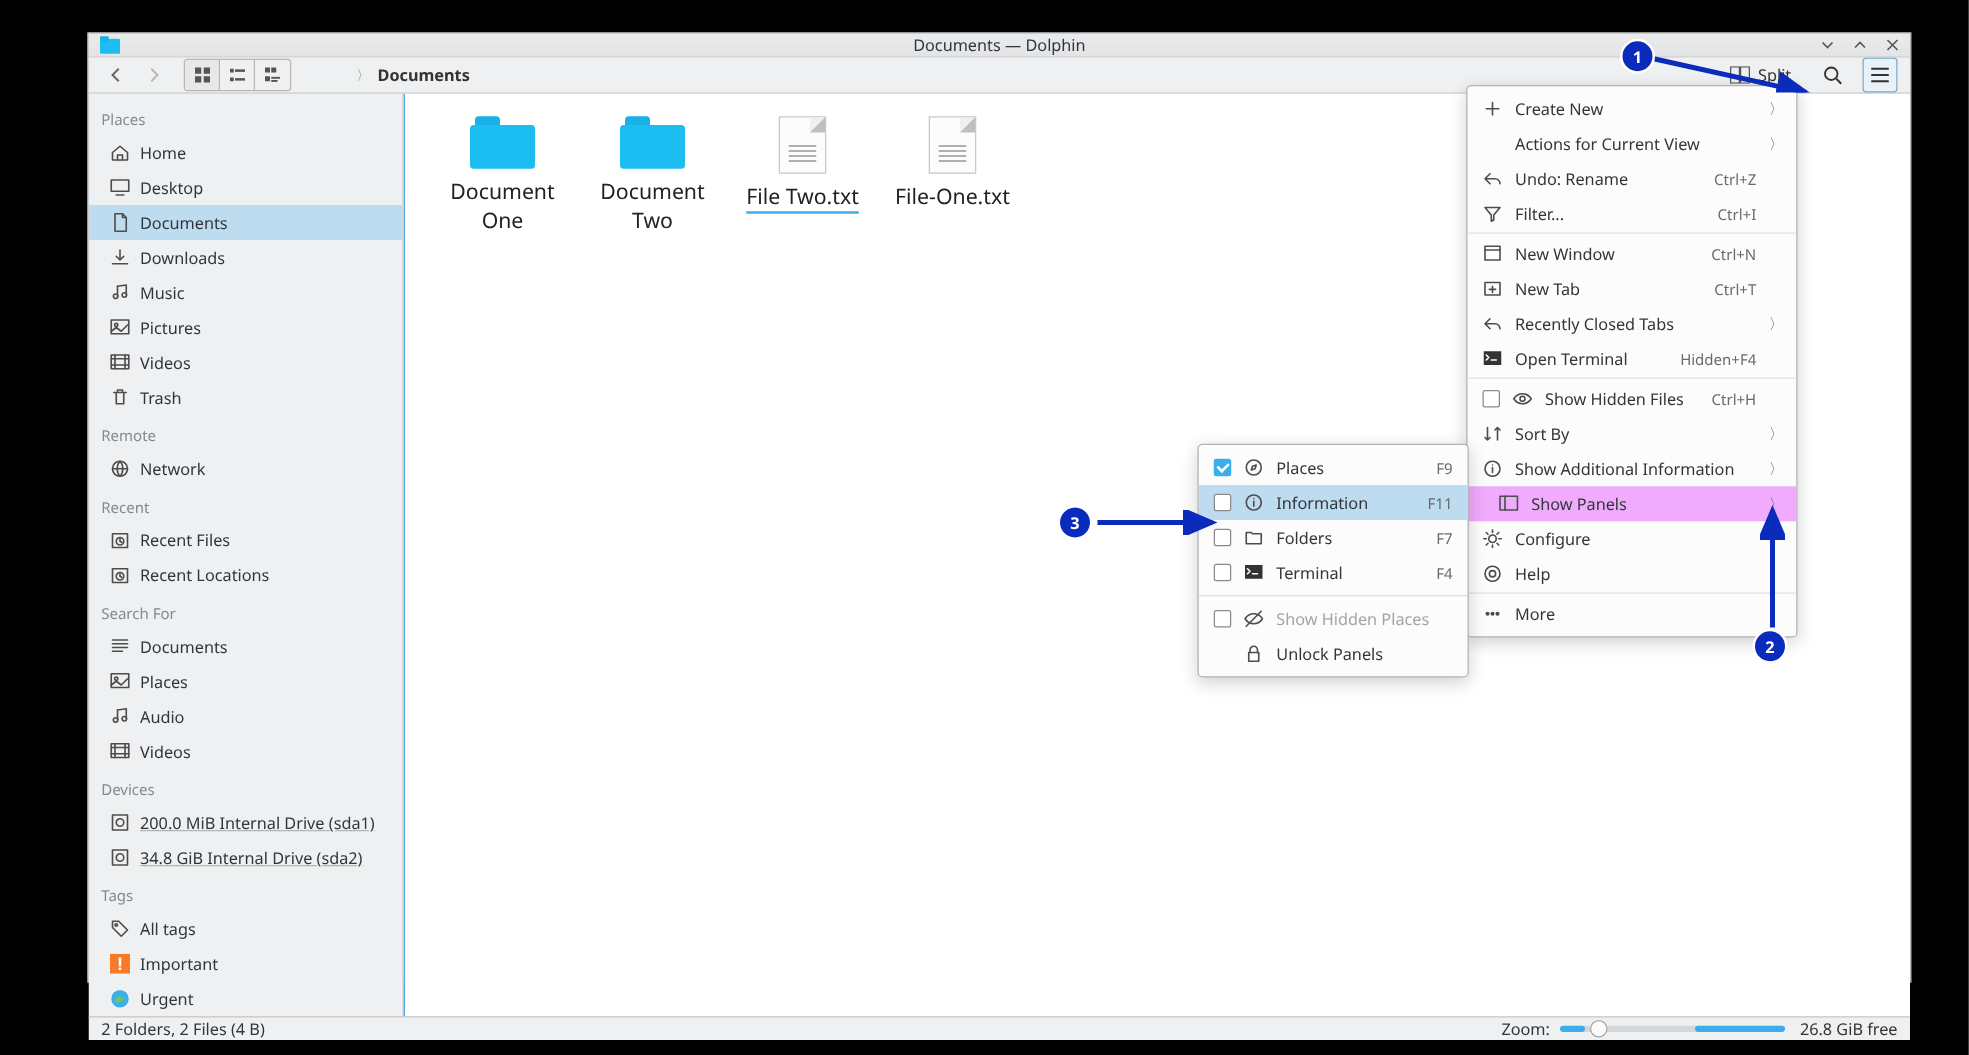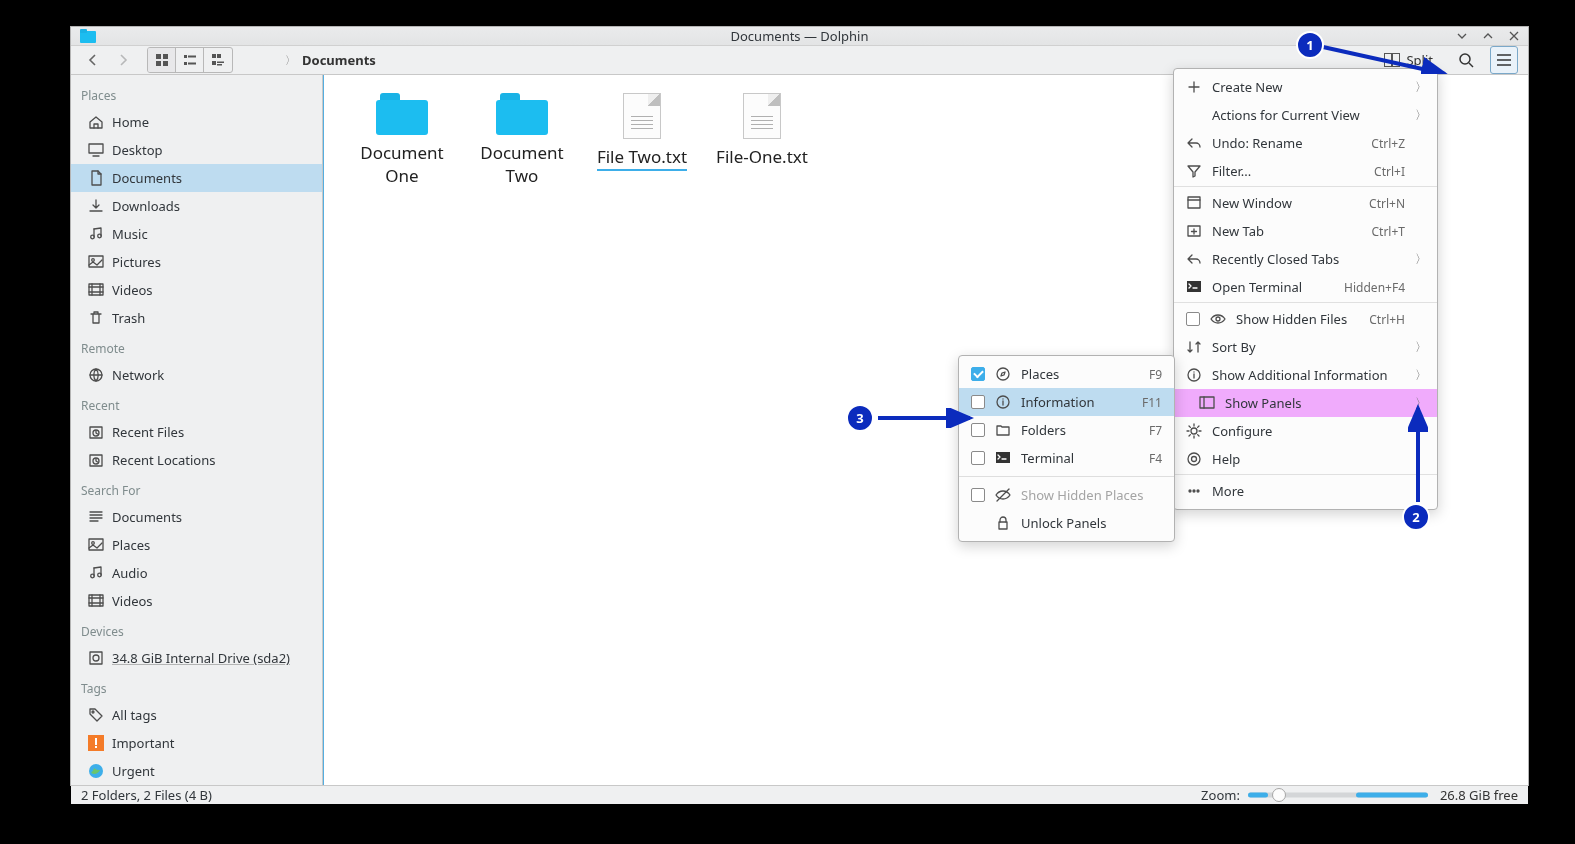--- a/index.html
+++ b/index.html
@@ -321,20 +321,29 @@
           <span class="txt">Videos</span>
         </div>
         <div class="group-header">Devices</div>
         <div class="item ul">
           <span class="icon">
             <svg width="16" height="16" viewBox="0 0 16 16" stroke="#4d4d4d" stroke-width="1.3" fill="none" stroke-linecap="round" stroke-linejoin="round">
               <rect x="2" y="2" width="12" height="12"></rect>
               <circle cx="8" cy="8" r="3"></circle>
             </svg>
           </span>
+          <span class="txt">200.0 MiB Internal Drive (sda1)</span>
+        </div>
+        <div class="item ul">
+          <span class="icon">
+            <svg width="16" height="16" viewBox="0 0 16 16" stroke="#4d4d4d" stroke-width="1.3" fill="none" stroke-linecap="round" stroke-linejoin="round">
+              <rect x="2" y="2" width="12" height="12"></rect>
+              <circle cx="8" cy="8" r="3"></circle>
+            </svg>
+          </span>
           <span class="txt">34.8 GiB Internal Drive (sda2)</span>
         </div>
         <div class="group-header">Tags</div>
         <div class="item">
           <span class="icon">
             <svg width="16" height="16" viewBox="0 0 16 16" stroke="#4d4d4d" stroke-width="1.3" fill="none" stroke-linecap="round" stroke-linejoin="round">
               <path d="M2 2h5l7 7-5 5-7-7z"></path>
               <circle cx="5" cy="5" r="1"></circle>
             </svg>
           </span>

